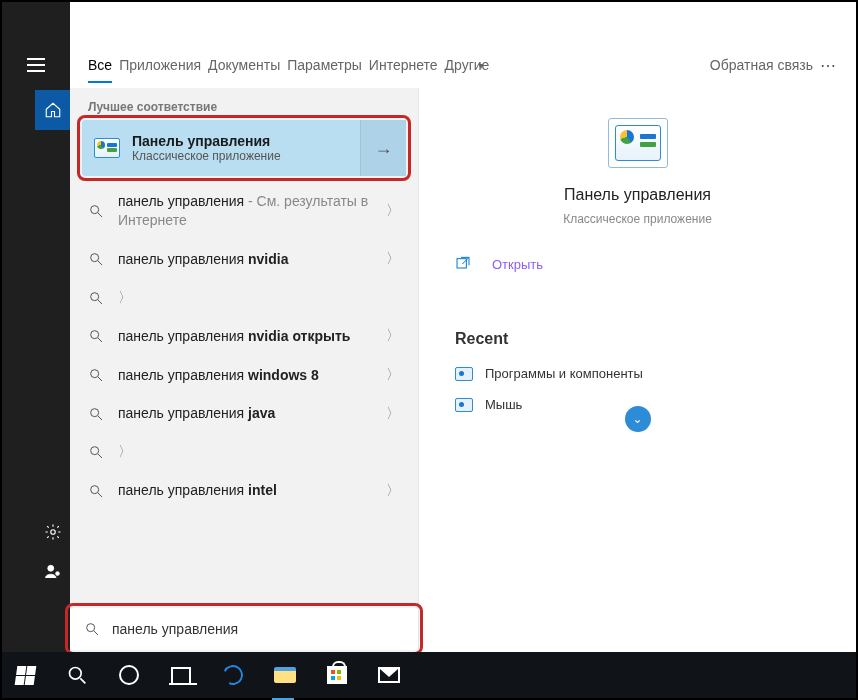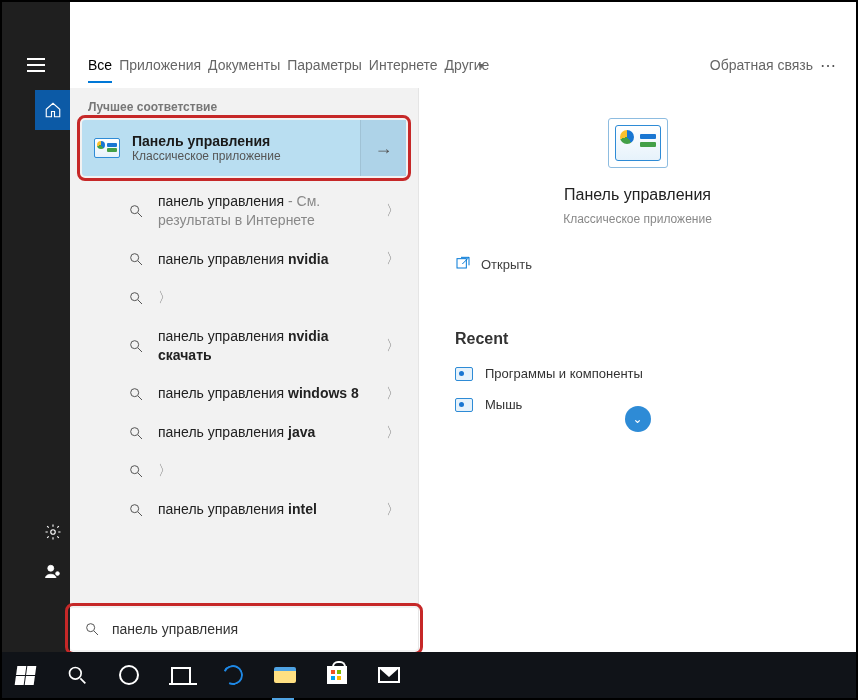--- a/index.html
+++ b/index.html
@@ -32,42 +32,42 @@
   .best-card { margin:0 12px 6px 12px; display:flex; align-items:center; background:#b9def1; border-radius:3px; height:56px; outline:3px solid #c62828; outline-offset:2px; position:relative; }
   .best-card .icon-box { width:50px; display:flex; justify-content:center; }
   .cpanel-mini { width:26px; height:20px; border:1px solid #2e8bd6; background:linear-gradient(#ffffff,#e6f2fb); border-radius:2px; position:relative; }
   .cpanel-mini::before{content:"";position:absolute;left:2px;top:2px;width:8px;height:8px;background:conic-gradient(#1976d2 0 40%, #43a047 0 70%, #fbc02d 0 100%);border-radius:50%;}
   .cpanel-mini::after{content:"";position:absolute;right:2px;top:4px;width:10px;height:4px;background:#1976d2;border-radius:1px;box-shadow:0 5px 0 #43a047;}
   .best-card .text { flex:1; }
   .best-card .title { font-size:14px; font-weight:600; color:#1a1a1a; }
   .best-card .sub { font-size:12px; color:#555; }
   .best-card .arrow-seg { width:46px; height:100%; display:flex; align-items:center; justify-content:center; border-left:1px solid rgba(0,0,0,0.08); background:#aed3e8; color:#555; font-size:18px; }
 
-  .result-row { display:flex; align-items:center; padding:10px 18px 10px 18px; gap:14px; font-size:14px; color:#222;margin-left:40px; }
+  .result-row { display:flex; align-items:center; padding:10px 18px 10px 18px; gap:14px; font-size:14px; color:#222; }
   .result-row .row-text { flex:1; line-height:1.35; }
   .result-row .row-text .muted { color:#888; }
   .result-row .chev { color:#888; font-size:14px; }
   .search-icon-sm { width:16px; height:16px; }
   .search-icon-sm circle { fill:none; stroke:#555; stroke-width:1.5; }
   .search-icon-sm line { stroke:#555; stroke-width:1.5; }
 
   .searchbar { position:absolute; left:68px; top:606px; width:348px; height:42px; background:#fff; display:flex; align-items:center; padding:0 14px; gap:12px; outline:3px solid #c62828; outline-offset:2px; border-radius:3px; }
   .searchbar input { border:none; outline:none; flex:1; font-size:14px; color:#333; background:transparent; }
 
   
   .details { flex:1; background:#fff; border-left:1px solid #e5e5e5; position:relative; padding-top:30px; }
   .details .center { display:flex; flex-direction:column; align-items:center; gap:8px; }
   .cpanel-big { width:46px; height:36px; border:1px solid #2e8bd6; background:linear-gradient(#ffffff,#e6f2fb); border-radius:3px; position:relative; }
   .cpanel-big::before{content:"";position:absolute;left:4px;top:4px;width:14px;height:14px;background:conic-gradient(#1976d2 0 40%, #43a047 0 70%, #fbc02d 0 100%);border-radius:50%;}
   .cpanel-big::after{content:"";position:absolute;right:4px;top:8px;width:16px;height:5px;background:#1976d2;border-radius:1px;box-shadow:0 8px 0 #43a047;}
   .outer-icon { border:1px solid #8dbce0; padding:6px; border-radius:3px; background:#fff; }
   .details .dtitle { font-size:16px; color:#222; margin-top:10px; }
   .details .dsub { font-size:12px; color:#888; }
 
-  .open-row { display:flex; align-items:center; gap:10px; padding:30px 0 0 36px; color:#404040; font-size:13px; }
+  .open-row { display:flex; align-items:center; gap:21px; padding:30px 0 0 36px; color:#8b5cf6; font-size:13px; }
   .open-row svg { stroke:#0078d7; fill:none; }
 
   .chev-badge { position:absolute; left:50%; transform:translateX(-50%); top:318px; width:26px; height:26px; border-radius:50%; background:#2e8bd6; display:flex; align-items:center; justify-content:center; color:#fff; font-size:12px; }
 
   .recent-label { font-size:16px; font-weight:600; color:#333; padding:58px 0 10px 36px; }
   .recent-row { display:flex; align-items:center; gap:12px; padding:8px 0 8px 36px; font-size:13px; color:#333; }
   .recent-row .mini-icon { width:18px; height:14px; border:1px solid #2e8bd6; background:#e6f2fb; border-radius:2px; position:relative; }
   .recent-row .mini-icon::after{content:"";position:absolute;left:3px;top:3px;width:5px;height:5px;background:#1976d2;border-radius:50%;}
 
   
@@ -174,21 +174,21 @@
               <circle cx="10" cy="10" r="6"></circle>
               <line x1="15" y1="15" x2="21" y2="21"></line>
             </svg>
             <span class="chev">〉</span>
           </div>
           <div class="result-row">
             <svg class="search-icon-sm" viewBox="0 0 24 24">
               <circle cx="10" cy="10" r="6"></circle>
               <line x1="15" y1="15" x2="21" y2="21"></line>
             </svg>
-            <div class="row-text"><span>панель управления </span><b>nvidia скачать</b></div>
+            <div class="row-text"><span>панель управления </span><b>nvidia открыть</b></div>
             <span class="chev">〉</span>
           </div>
           <div class="result-row">
             <svg class="search-icon-sm" viewBox="0 0 24 24">
               <circle cx="10" cy="10" r="6"></circle>
               <line x1="15" y1="15" x2="21" y2="21"></line>
             </svg>
             <div class="row-text"><span>панель управления </span><b>windows 8</b></div>
             <span class="chev">〉</span>
           </div>

